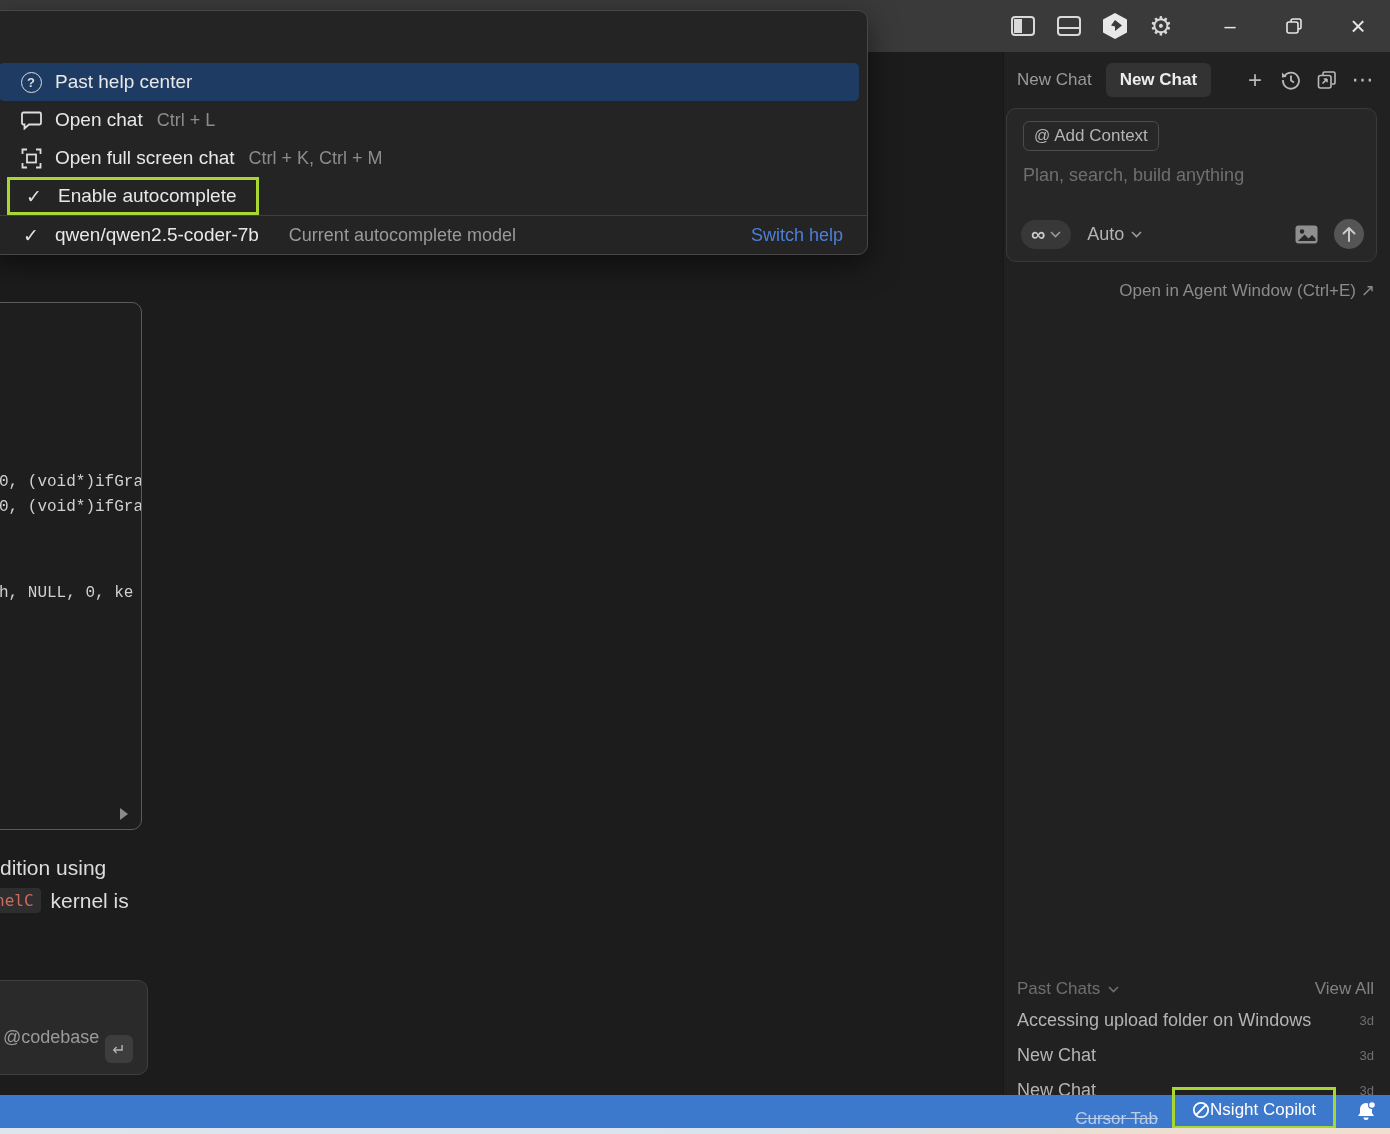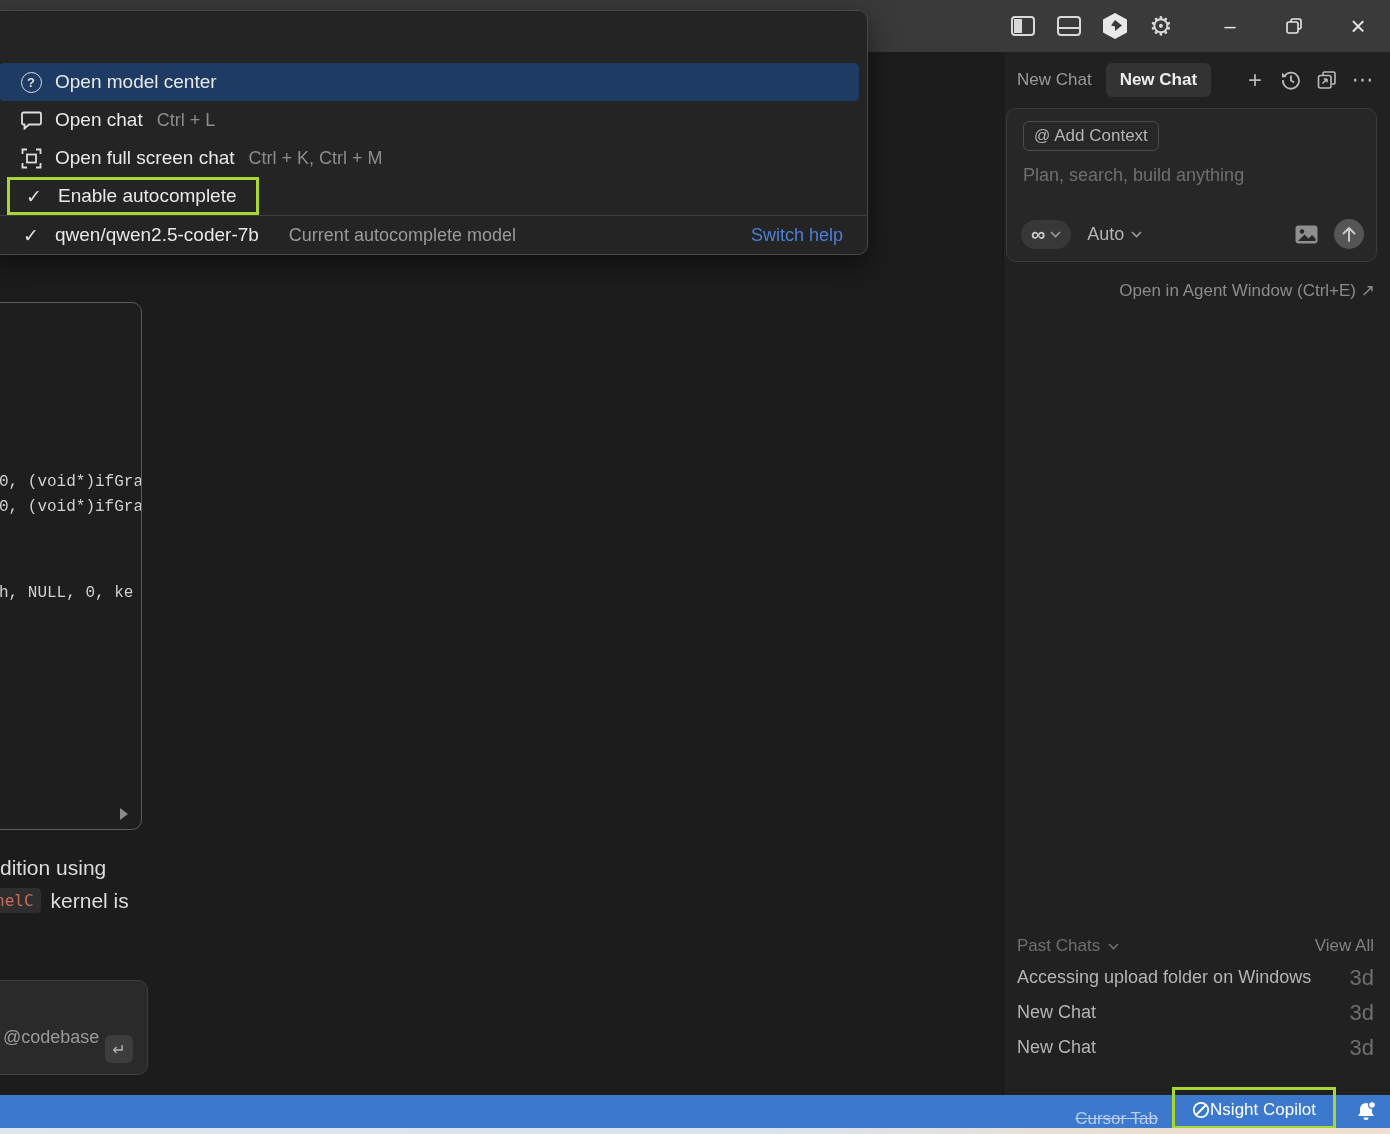--- a/index.html
+++ b/index.html
@@ -46,26 +46,26 @@
                   font-size:18px; }
   .chev { width:11px; height:7px; }
   #image-btn { margin-left:auto; margin-right:16px; display:flex; }
   #send-btn { width:30px; height:30px; border-radius:50%; background:#555555;
               display:flex; align-items:center; justify-content:center; }
 
   #agent-link { left:1003px; top:280px; width:372px; text-align:right; color:#8b8b8b;
                 font-size:17px; }
 
   #past-chats { left:1003px; top:932px; width:387px; }
-  #past-chats-header { display:flex; align-items:center; padding:0 16px 0 14px; height:28px; }
+  #past-chats-header { display:flex; align-items:center; padding:0 16px 0 14px; height:28px;margin-top:43px; }
   #past-chats-title { color:#6f6f6f; font-size:17px; display:flex; align-items:center; gap:8px; }
   #view-all { margin-left:auto; color:#818181; font-size:17px; }
   .past-row { display:flex; align-items:center; padding:0 16px 0 14px; height:35px; }
   .past-row-title { color:#b4b4b4; font-size:18px; white-space:nowrap; overflow:hidden; }
-  .past-row-age { margin-left:auto; color:#6f6f6f; font-size:22px; }
+  .past-row-age { margin-left:auto; color:#6f6f6f; font-size:13px; }
 
   
   #status-bar { left:0; top:1095px; width:1390px; height:48px; background:#3c78cb;
                 display:flex; align-items:center; }
   #cursor-tab { position:absolute; right:232px; color:#b9cde9; font-size:17px;
                 text-decoration:line-through; }
   #nsight-box { position:absolute; left:1172px; top:-8px; width:164px; height:42px;
                 border:3px solid #a8d633; display:flex; align-items:flex-end; justify-content:center;
                 padding-bottom:6px; color:#ffffff; font-size:17px; }
   #bell-btn { position:absolute; right:12px; top:5px; width:24px; height:24px; }
@@ -260,21 +260,21 @@
     <div id="codebase-enter">↵</div>
   </div>
 
   <div id="menu" class="abs">
     <div class="menu-row selected">
       <div class="menu-icon">
         <div class="help-circle">
             <span>?</span>
           </div>
       </div>
-      <div class="menu-label">Open model center</div>
+      <div class="menu-label">Past help center</div>
     </div>
     <div class="menu-row">
       <div class="menu-icon">
         <svg width="21" height="19" viewBox="0 0 21 19">
           <path d="M2.5 1.5 h16 a1.5 1.5 0 0 1 1.5 1.5 v9 a1.5 1.5 0 0 1 -1.5 1.5 H8 L3.5 17.5 V13.5 h-1 a1.5 1.5 0 0 1 -1.5 -1.5 v-9 a1.5 1.5 0 0 1 1.5-1.5 Z" fill="none" stroke="#dddddd" stroke-width="1.8"></path>
         </svg>
       </div>
       <div class="menu-label">Open chat</div>
       <div class="menu-shortcut">Ctrl + L</div>
     </div>

